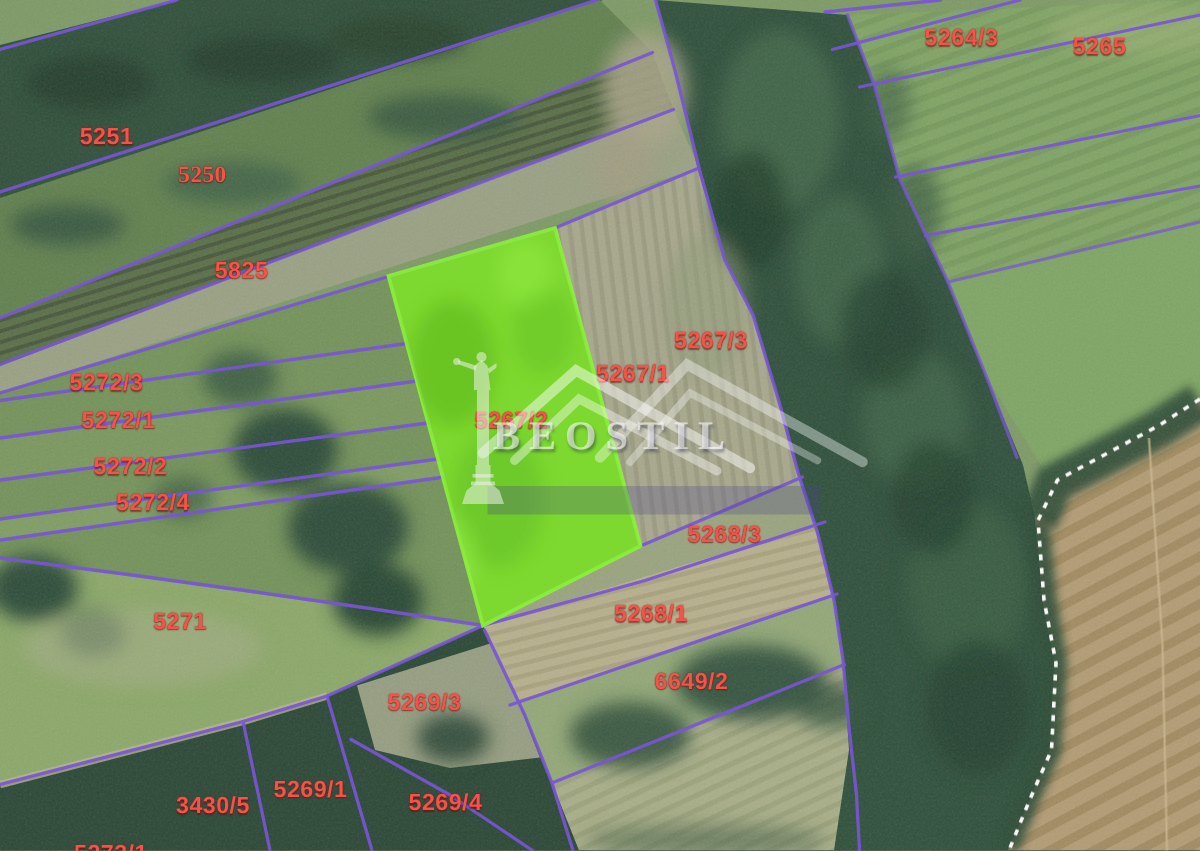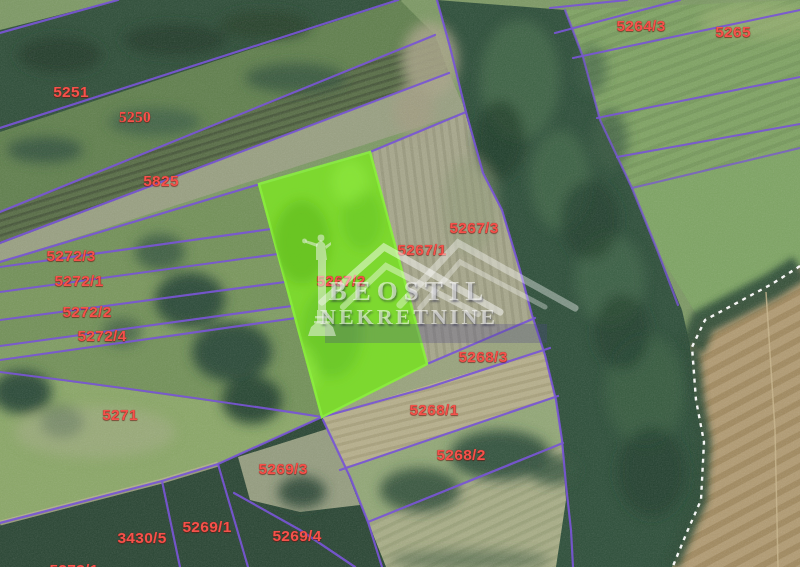--- a/index.html
+++ b/index.html
@@ -205,21 +205,21 @@
       <div class="plabel" style="left: 87px; top: 312px; color: rgb(244, 83, 76);">5272/2</div>
       <div class="plabel" style="left: 102px; top: 336px; color: rgb(244, 83, 76);">5272/4</div>
       <div class="plabel" style="left: 120px; top: 415px; color: rgb(244, 83, 76);">5271</div>
       <div class="plabel" style="left: 641px; top: 14px; color: rgb(244, 83, 76); margin-top: 12px;">5264/3</div>
       <div class="plabel" style="left: 733px; top: 32px; color: rgb(244, 83, 76); text-align: right;">5265</div>
       <div class="plabel" style="left: 474px; top: 228px; color: rgb(244, 83, 76);">5267/3</div>
       <div class="plabel" style="left: 422px; top: 250px; color: rgb(244, 83, 76);">5267/1</div>
       <div class="plabel" style="left: 341px; top: 281px; color: rgb(244, 83, 76);">5267/2</div>
       <div class="plabel" style="left: 483px; top: 357px; color: rgb(244, 83, 76);">5268/3</div>
       <div class="plabel" style="left: 434px; top: 410px; color: rgb(244, 83, 76);">5268/1</div>
-      <div class="plabel" style="left: 461px; top: 455px; color: rgb(244, 83, 76);">5268/2</div>
+      <div class="plabel" style="left: 461px; top: 455px; color: rgb(244, 83, 76);">6649/2</div>
       <div class="plabel" style="left: 283px; top: 469px; color: rgb(244, 83, 76);">5269/3</div>
       <div class="plabel" style="left: 207px; top: 527px; color: rgb(244, 83, 76);">5269/1</div>
       <div class="plabel" style="left: 142px; top: 538px; color: rgb(244, 83, 76);">3430/5</div>
       <div class="plabel" style="left: 297px; top: 536px; color: rgb(244, 83, 76);">5269/4</div>
       <div class="plabel" style="left: 74px; top: 570px; color: rgb(244, 83, 76);">5273/1</div>
     </div>
 
   <svg id="wm-svg" width="800" height="567" viewBox="0 0 800 567">
 
     <rect x="325" y="324" width="222" height="19" fill="#4a4488" opacity=".28"></rect>
@@ -239,16 +239,15 @@
       <polygon points="316,260 316,244 321,240 325,244 327,260"></polygon>
       <circle cx="321" cy="238" r="3.4"></circle>
       <path d="M317,247 L306,243 L305,240 L312,242 L318,244 Z"></path>
       <circle cx="304.5" cy="241" r="2.4"></circle>
       <path d="M325,246 L331,242 L331,245 L326,249 Z"></path>
     </g>
   </svg>
 
   <div id="wm-text">
     <div id="wm1" class="wm-line">BEOSTIL</div>
-    <div id="wm2" class="wm-line">NEKRETNINE</div>
   </div>
 
 </div>
 
 </body></html>

